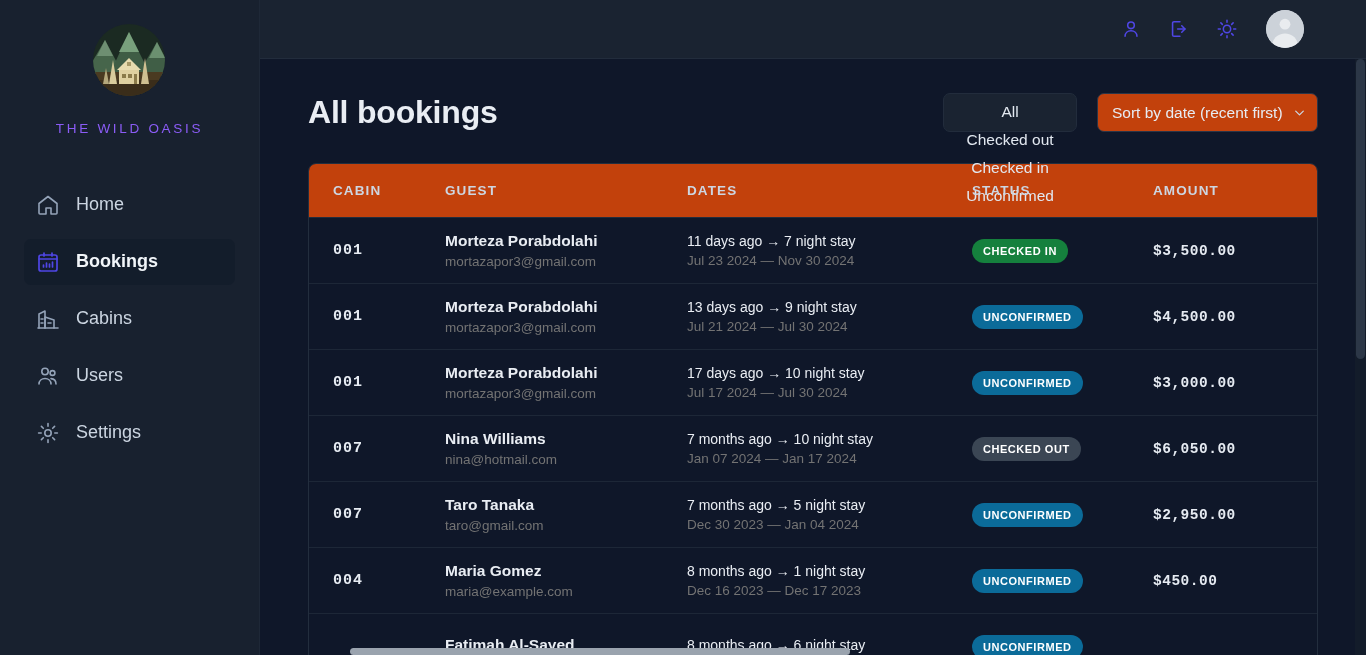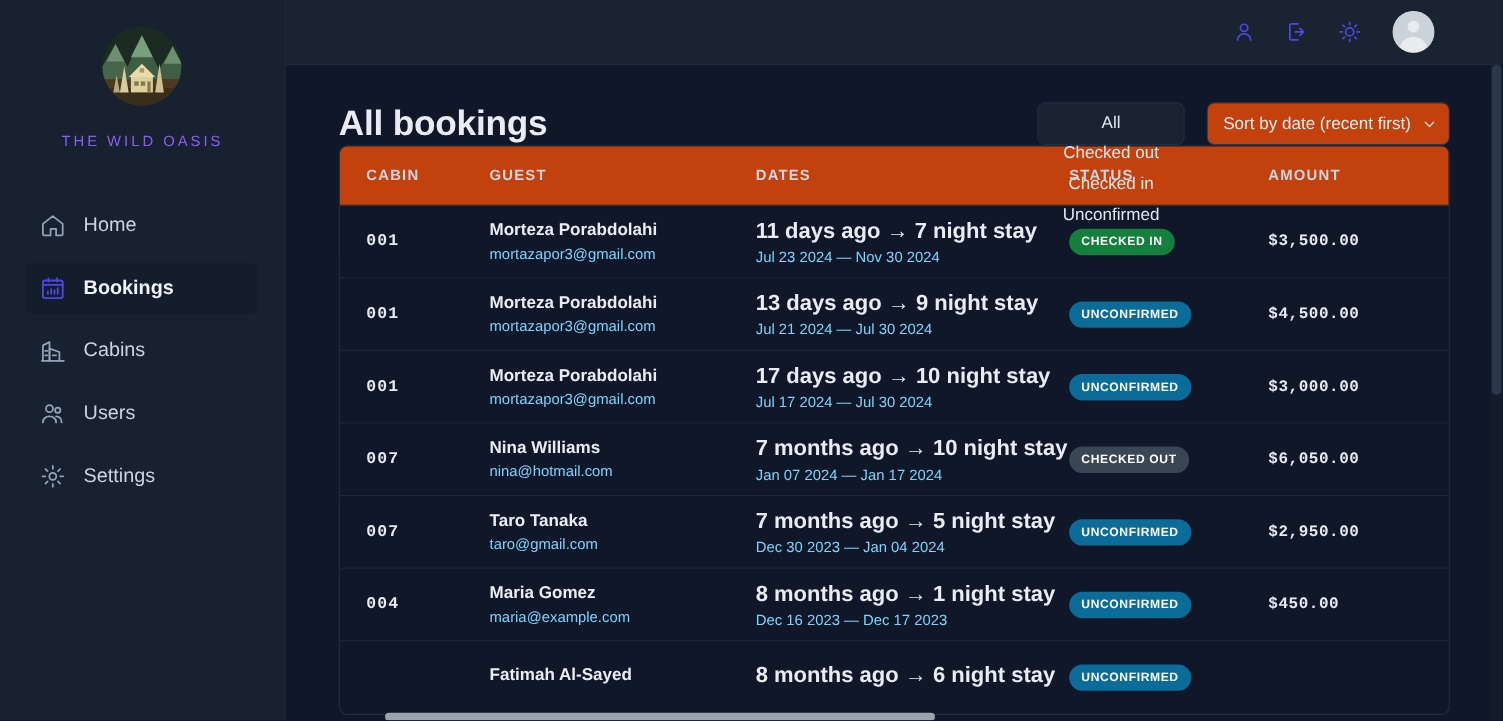--- a/index.html
+++ b/index.html
@@ -118,20 +118,21 @@
     flex: 1 1 auto;
     padding: 34px 48px 0 48px;
     min-width: 0;
     overflow: hidden;
     position: relative;
   }
 
   .page-head {
     display: flex;
     align-items: center;
+    margin-bottom: 31px;
     gap: 20px;
   }
 
   .page-title {
     font-size: 32px;
     font-weight: 600;
     color: #e9edf3;
     letter-spacing: -0.2px;
     white-space: nowrap;
   }
@@ -220,22 +221,22 @@
   .cabin-cell {
     font-family: "Liberation Mono", "DejaVu Sans Mono", monospace;
     font-size: 15px;
     font-weight: 600;
     color: #e6ebf2;
     letter-spacing: 1px;
   }
 
   .stack { display: flex; flex-direction: column; gap: 4px; min-width: 0; }
   .line-top { font-size: 15.5px; color: #e9edf3; font-weight: 600; white-space: nowrap; }
-  .line-sub { font-size: 13.5px; color: #7dd3fc; white-space: nowrap; }
-  .dates-top { font-size: 20px; color: #e9edf3; font-weight: 700; white-space: nowrap; }
+  .line-sub { font-size: 13.5px; color: #737373; white-space: nowrap; }
+  .dates-top { font-size: 14px; color: #e9edf3; font-weight: 400; white-space: nowrap; }
 
   .badge {
     display: inline-flex;
     align-items: center;
     justify-content: center;
     height: 24px;
     padding: 0 11px;
     border-radius: 100px;
     font-size: 11px;
     font-weight: 700;

